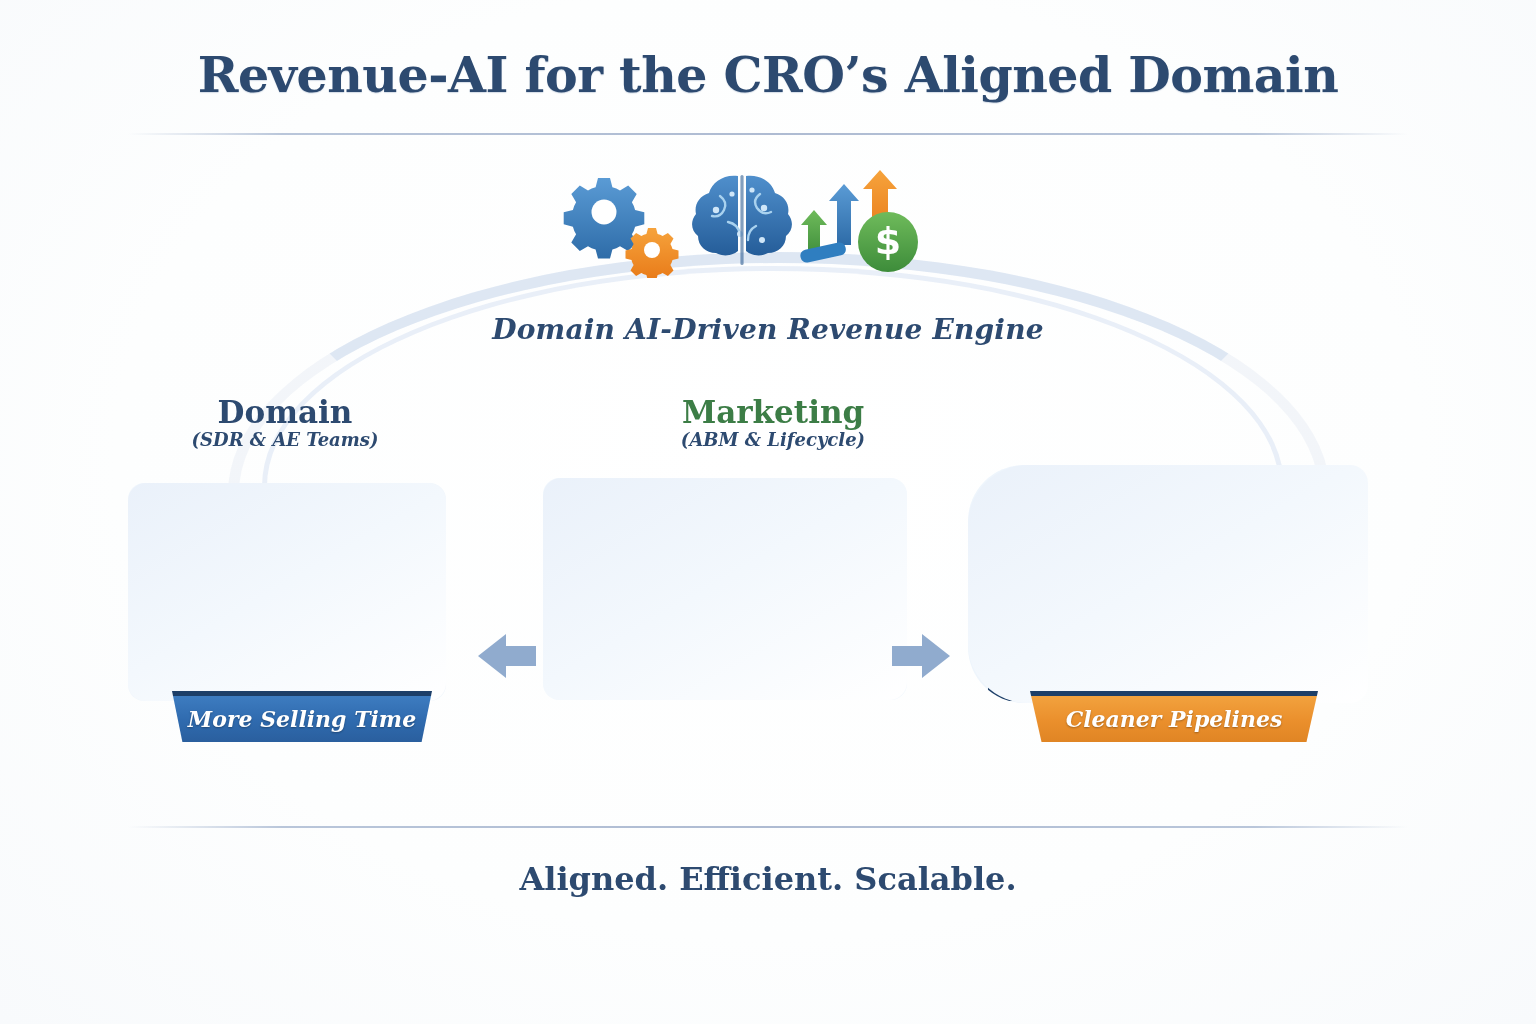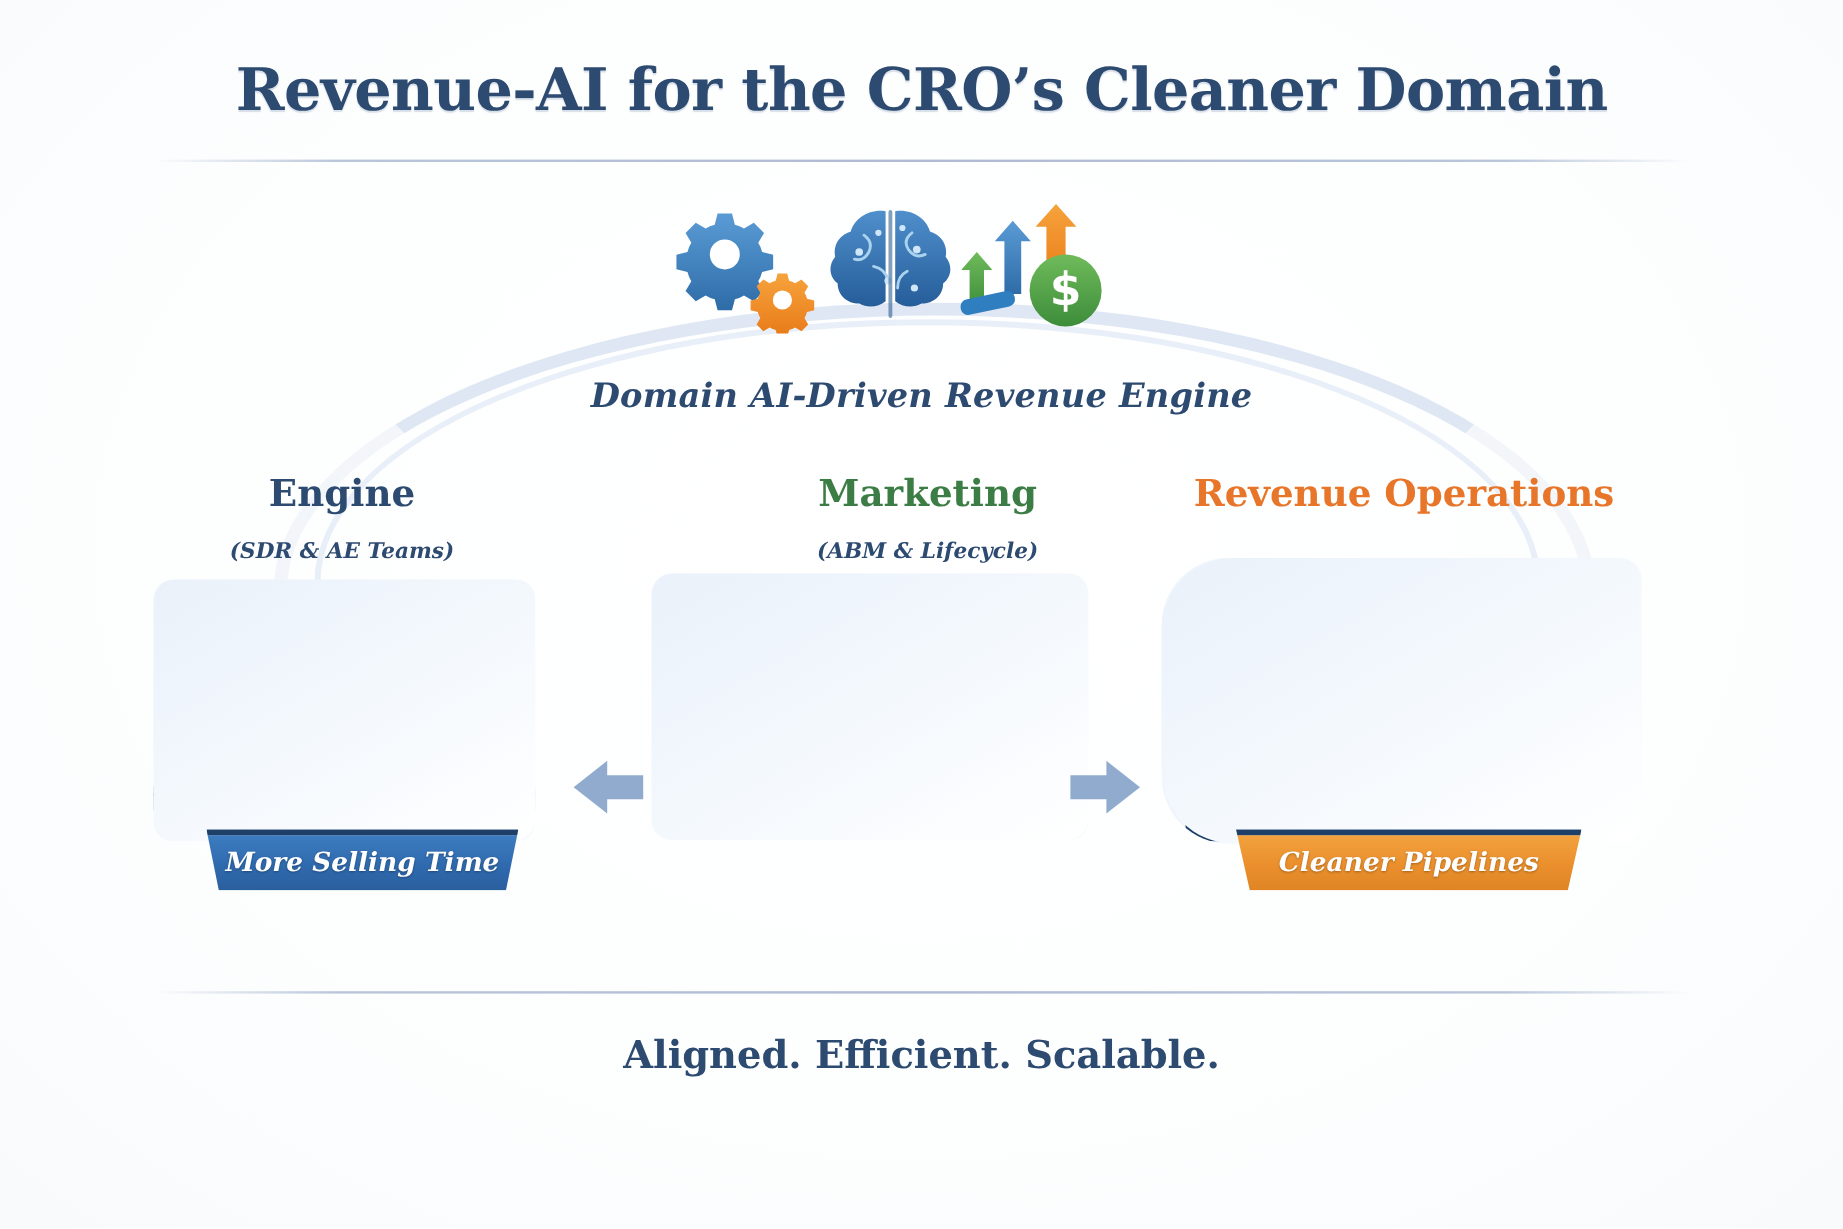--- a/index.html
+++ b/index.html
@@ -62,21 +62,21 @@
   .col.revops{left:955px;}
 
   .col-head{text-align:center;}
   .col-title{
     font-family:"DejaVu Serif", serif;
     font-size:31px;font-weight:700;line-height:1.08;white-space:nowrap;
   }
   .col-sub{
     font-family:"DejaVu Serif", serif;
     font-size:18px;font-style:italic;font-weight:600;color:#2d4a70;
-    margin-top:20px;white-space:nowrap;min-height:24px;
+    margin-top:0;white-space:nowrap;min-height:24px;
   }
 
   
   .scene{position:absolute;overflow:visible;}
   .scene.sales{left:128px;top:483px;width:318px;height:218px;}
   .scene.mkt{left:543px;top:478px;width:364px;height:222px;}
   .scene.ops{left:968px;top:465px;width:400px;height:238px;}
 
   .panel-bg{
     position:absolute;inset:0;
@@ -119,21 +119,21 @@
     white-space:nowrap;
   }
 
   svg{display:block;}
 </style>
 </head>
 <body>
 
 <div class="canvas">
 
-  <div class="title">Revenue-AI for the CRO’s Cleaner Domain</div>
+  <div class="title">Revenue-AI for the CRO’s Aligned Domain</div>
   <div class="divider top"></div>
 
   <div class="arc"></div>
   <div class="arc2"></div>
 
   <div class="icon-cluster">
     <svg width="380" height="110" viewBox="0 0 380 110">
       <defs>
         <linearGradient id="gBlue" x1="0" y1="0" x2="0" y2="1">
           <stop offset="0" stop-color="#5a9bd5"></stop>
@@ -199,35 +199,34 @@
         <circle r="30" fill="url(#gGreen)"></circle>
         <text x="0" y="12" text-anchor="middle" font-family="DejaVu Sans, sans-serif" font-size="38" font-weight="700" fill="#ffffff">$</text>
       </g>
     </svg>
   </div>
 
   <div class="engine-label">Domain AI-Driven Revenue Engine</div>
 
   <div class="col sales">
     <div class="col-head">
-      <div class="col-title" style="color:#2d4a70">Engine</div>
+      <div class="col-title" style="color:#2d4a70">Domain</div>
       <div class="col-sub">(SDR &amp; AE Teams)</div>
     </div>
   </div>
 
   <div class="col marketing">
     <div class="col-head">
       <div class="col-title" style="color:#3c7d46">Marketing</div>
       <div class="col-sub">(ABM &amp; Lifecycle)</div>
     </div>
   </div>
 
   <div class="col revops">
     <div class="col-head">
-      <div class="col-title" style="color:#e8762a">Revenue Operations</div>
       <div class="col-sub"></div>
     </div>
   </div>
 
   <div class="scene sales">
     <div class="panel-bg"></div>
     <svg width="318" height="218" viewBox="0 0 318 218">
       <defs>
         <clipPath id="clipSales">
             <rect x="0" y="0" width="318" height="218" rx="16"></rect>

